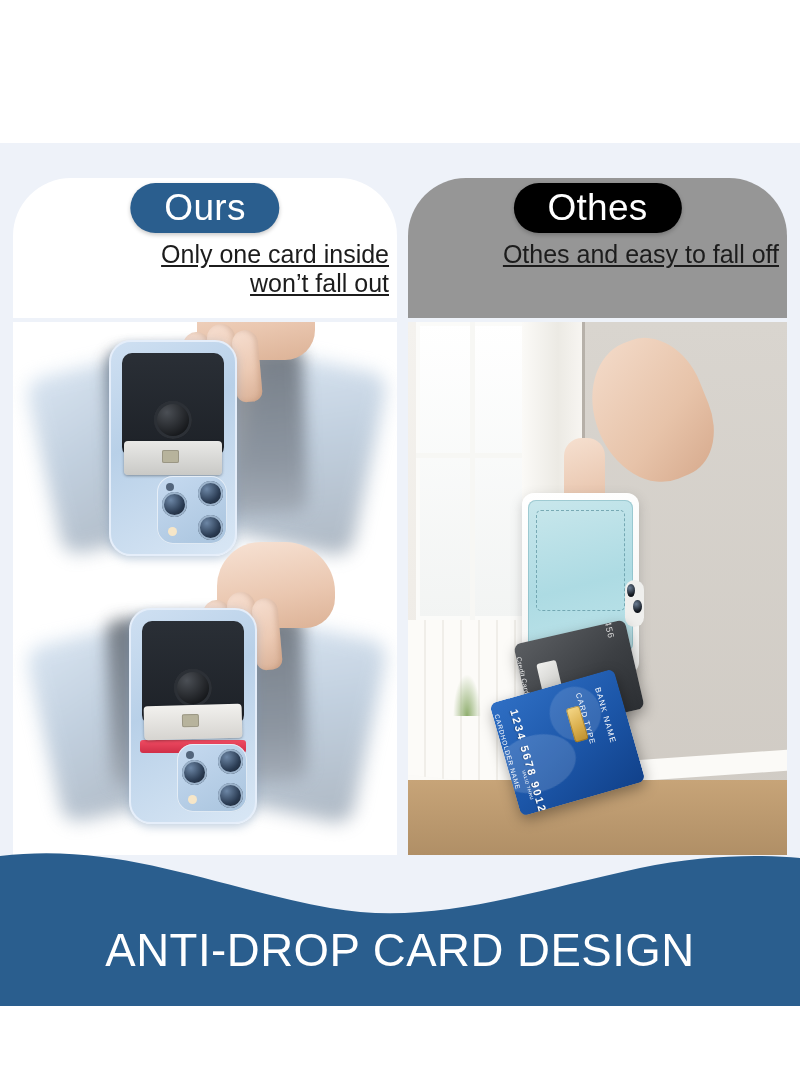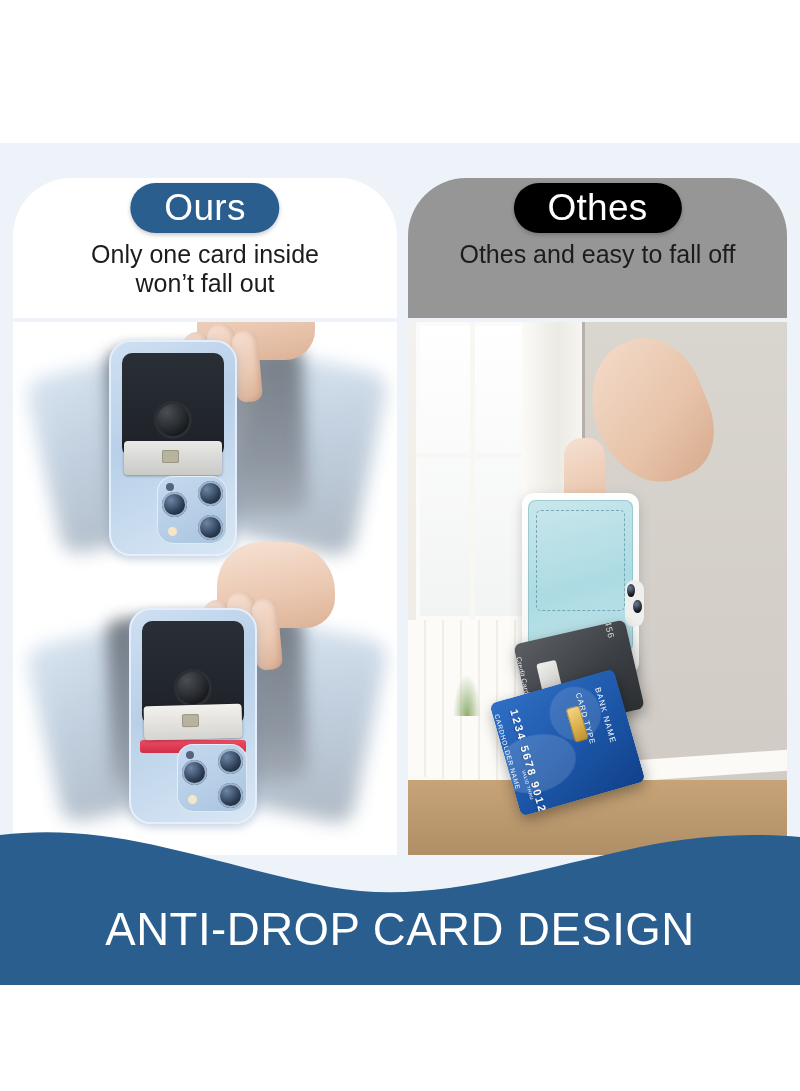--- a/index.html
+++ b/index.html
@@ -49,24 +49,25 @@
     color:#ffffff; font-size:37px; font-weight:400; letter-spacing:.3px;
     white-space:nowrap;
     box-shadow:0 2px 4px rgba(0,0,0,.22);
   }
   .pill-ours  { background:#2a5e8e; }
   .pill-other { background:#000000; }
 
   
   .subtitle {
     position:absolute; left:8px; right:8px; top:62px;
-    text-align:center;
+    text-align:right;
     color:#1c1c1c;
     font-size:25px; line-height:1.16; font-weight:400;
     white-space:pre-line;
+    text-decoration:underline;
   }
 
   
   .shot { position:absolute; left:0; width:384px; height:250px; background:#ffffff; }
   .shot-1 { top:4px; }
   .shot-2 { top:272px; }
 
   
   .ghost {
     position:absolute; border-radius:18px;
@@ -309,21 +310,21 @@
   .vs::after {
     content:""; position:absolute; left:7px; top:7px; right:7px; bottom:7px;
     border:2px dashed rgba(255,255,255,.9); border-radius:50%;
   }
   .vs-text {
     position:relative; color:#ffffff; font-size:63px; font-weight:700;
     letter-spacing:-1px; line-height:1; z-index:2;
   }
 
   
-  .banner { position:absolute; left:0; top:813px; width:800px; height:172px; }
+  .banner { position:absolute; left:0; top:834px; width:800px; height:172px; }
   .banner svg { position:absolute; left:0; top:0; display:block; }
   .banner-text {
     position:absolute; left:0; right:0; top:88px;
     text-align:center;
     color:#ffffff;
     font-size:47px; font-weight:400; letter-spacing:.5px;
     white-space:nowrap;
     transform:scaleX(.97);
   }
 </style>

